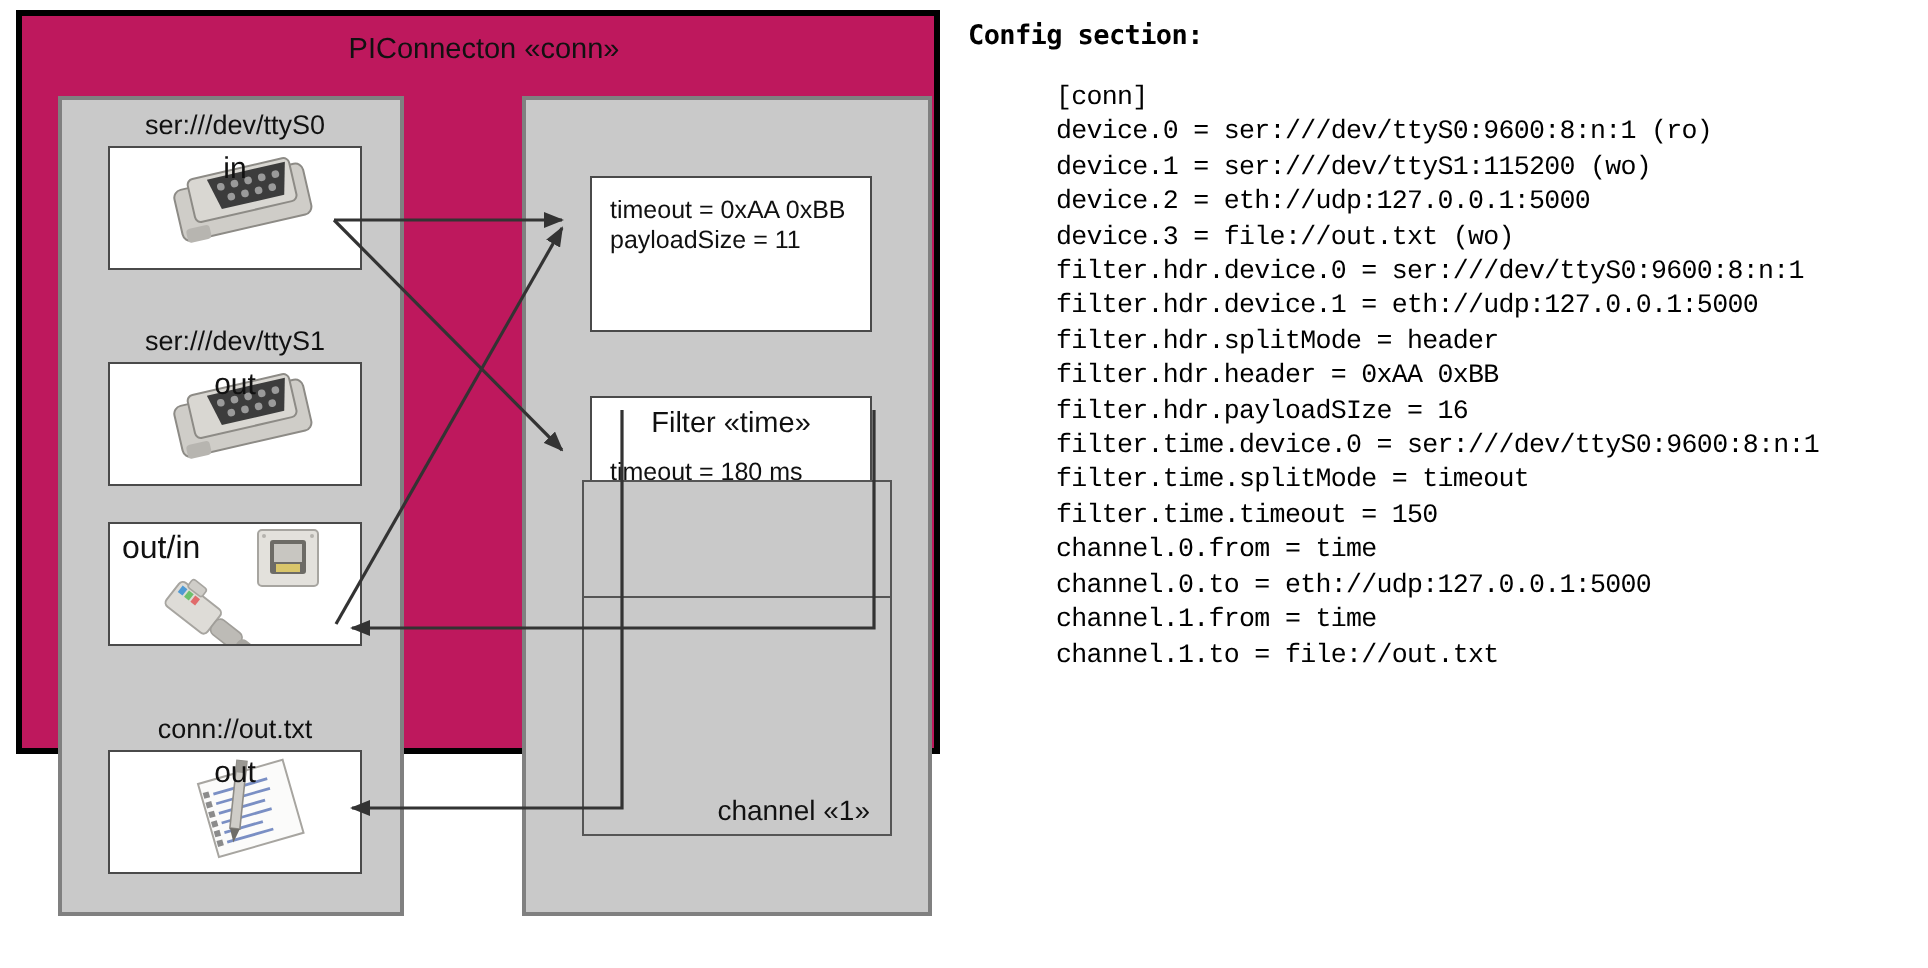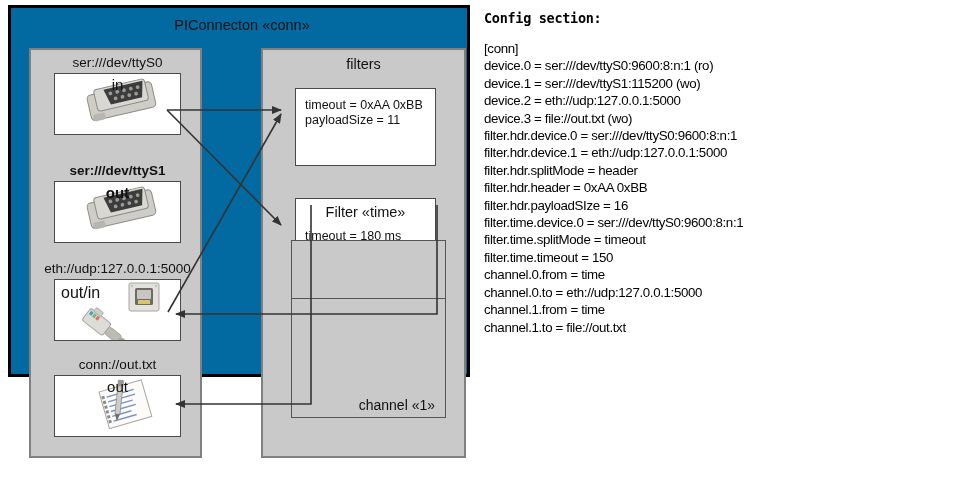--- a/index.html
+++ b/index.html
@@ -20,21 +20,21 @@
     position: absolute;
     left: 0; top: 0;
     width: 478px; height: 484px;
   }
 
   
   .outer-frame {
     position: absolute;
     left: 8px; top: 5px;
     width: 462px; height: 372px;
-    background: #0369a1;
+    background: #be185d;
     border: 3px solid #000000;
     box-sizing: border-box;
   }
   .outer-title {
     position: absolute;
     left: 0; top: 9px;
     width: 462px;
     text-align: center;
     font-size: 14.5px;
     color: #111111;
@@ -163,26 +163,27 @@
   }
   #config-heading {
     font-family: "DejaVu Sans Mono", monospace;
     font-weight: bold;
     font-size: 13.5px;
     color: #000000;
     letter-spacing: -0.3px;
     margin-bottom: 14px;
   }
   #config-lines {
-    font-family: Liberation Sans, sans-serif;
+    font-family: Liberation Mono, monospace;
     font-size: 13.3px;
     line-height: 17.4px;
     color: #000000;
     white-space: pre;
     letter-spacing: -0.35px;
+    margin-left: 44px;
   }
   .cfg-line { white-space: pre; }
 </style>
 </head>
 <body>
 
 <div id="diagram-region">
 
   <div class="outer-frame">
 
@@ -209,21 +210,21 @@
                 <circle cx="35" cy="15" r="1.9" fill="#9a9a9a"></circle>
                 <circle cx="42" cy="15" r="1.9" fill="#9a9a9a"></circle>
                 <circle cx="49" cy="15" r="1.9" fill="#9a9a9a"></circle>
                 <rect x="2" y="26" width="12" height="7" rx="2" fill="#b7b5b0"></rect>
               </g>
             </svg>
           </div>
         </div>
       </div>
 
-      <div class="device-group" style="top:112px;font-weight:bold;">
+      <div class="device-group" style="top:112px;">
         <div class="device-label">ser:///dev/ttyS1</div>
         <div class="device-box">
           <div class="dir">out</div>
           <div class="icon-wrap">
             <svg width="127" height="60" viewBox="0 0 127 60">
               <g transform="translate(30,16) rotate(-13)">
                 <rect x="0" y="6" width="66" height="26" rx="4" fill="#cfcdc8" stroke="#8d8b86" stroke-width="1"></rect>
                 <rect x="8" y="2" width="52" height="22" rx="3" fill="#d9d7d2" stroke="#8d8b86" stroke-width="1"></rect>
                 <path d="M18 4 L58 4 L54 20 L22 20 Z" fill="#3c3c3c"></path>
                 <circle cx="24" cy="9" r="1.9" fill="#9a9a9a"></circle>
@@ -236,21 +237,20 @@
                 <circle cx="42" cy="15" r="1.9" fill="#9a9a9a"></circle>
                 <circle cx="49" cy="15" r="1.9" fill="#9a9a9a"></circle>
                 <rect x="2" y="26" width="12" height="7" rx="2" fill="#b7b5b0"></rect>
               </g>
             </svg>
           </div>
         </div>
       </div>
 
       <div class="device-group" style="top:210px;">
-        <div class="device-label">eth://udp:127.0.0.1:5000</div>
         <div class="device-box eth-box">
           <div class="dir">out/in</div>
           <div class="icon-wrap">
             <svg width="127" height="60" viewBox="0 0 127 60">
               <rect x="74" y="3" width="30" height="28" rx="2" fill="#e3e1dc" stroke="#a7a5a0" stroke-width="1"></rect>
               <rect x="80" y="8" width="18" height="17" rx="1.5" fill="#6d6b66"></rect>
               <rect x="82" y="10" width="14" height="9" fill="#c8c6c1"></rect>
               <rect x="83" y="20" width="12" height="4" fill="#d9c56a"></rect>
               <circle cx="77" cy="6" r="1" fill="#b5b3ae"></circle>
               <circle cx="101" cy="6" r="1" fill="#b5b3ae"></circle>
@@ -298,21 +298,20 @@
                   <rect x="0" y="0" width="5" height="6" fill="#9a9893"></rect>
                 </g>
               </g>
             </svg>
           </div>
         </div>
       </div>
     </div>
 
     <div class="panel" id="filters-panel">
-      <div class="panel-title">filters</div>
 
       <div class="filter-box" id="filter-hdr">
         <div class="filter-props">
           <div>timeout = 0xAA 0xBB</div>
           <div>payloadSize = 11</div>
         </div>
       </div>
 
       <div class="filter-box" id="filter-time">
         <div class="filter-title">Filter «time»</div>

